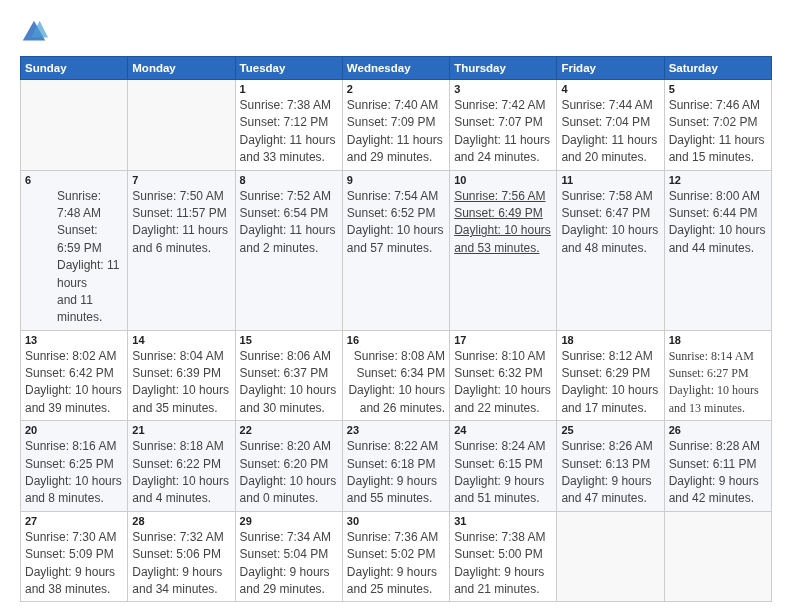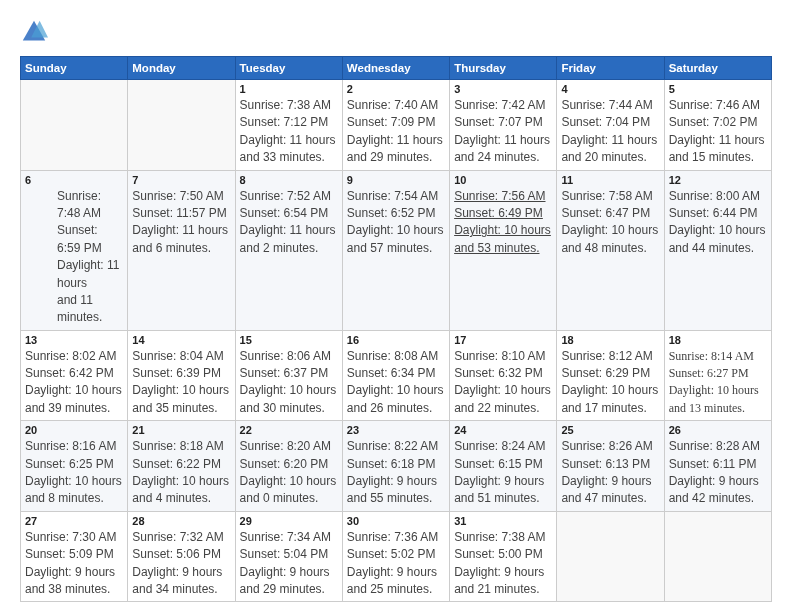--- a/index.html
+++ b/index.html
@@ -239,21 +239,21 @@
           </td>
           <td>
             <span class="day-num">15</span>
             <div class="day-info" style="white-space: pre-line;">Sunrise: 8:06 AM
 Sunset: 6:37 PM
 Daylight: 10 hours
 and 30 minutes.</div>
           </td>
           <td>
             <span class="day-num">16</span>
-            <div class="day-info" style="white-space: pre-line;">Sunrise: 8:08 AM
+            <div class="day-info" style="white-space: pre-line; text-align: right;">Sunrise: 8:08 AM
 Sunset: 6:34 PM
 Daylight: 10 hours
 and 26 minutes.</div>
           </td>
           <td>
             <span class="day-num">17</span>
             <div class="day-info" style="white-space: pre-line;">Sunrise: 8:10 AM
 Sunset: 6:32 PM
 Daylight: 10 hours
 and 22 minutes.</div>

